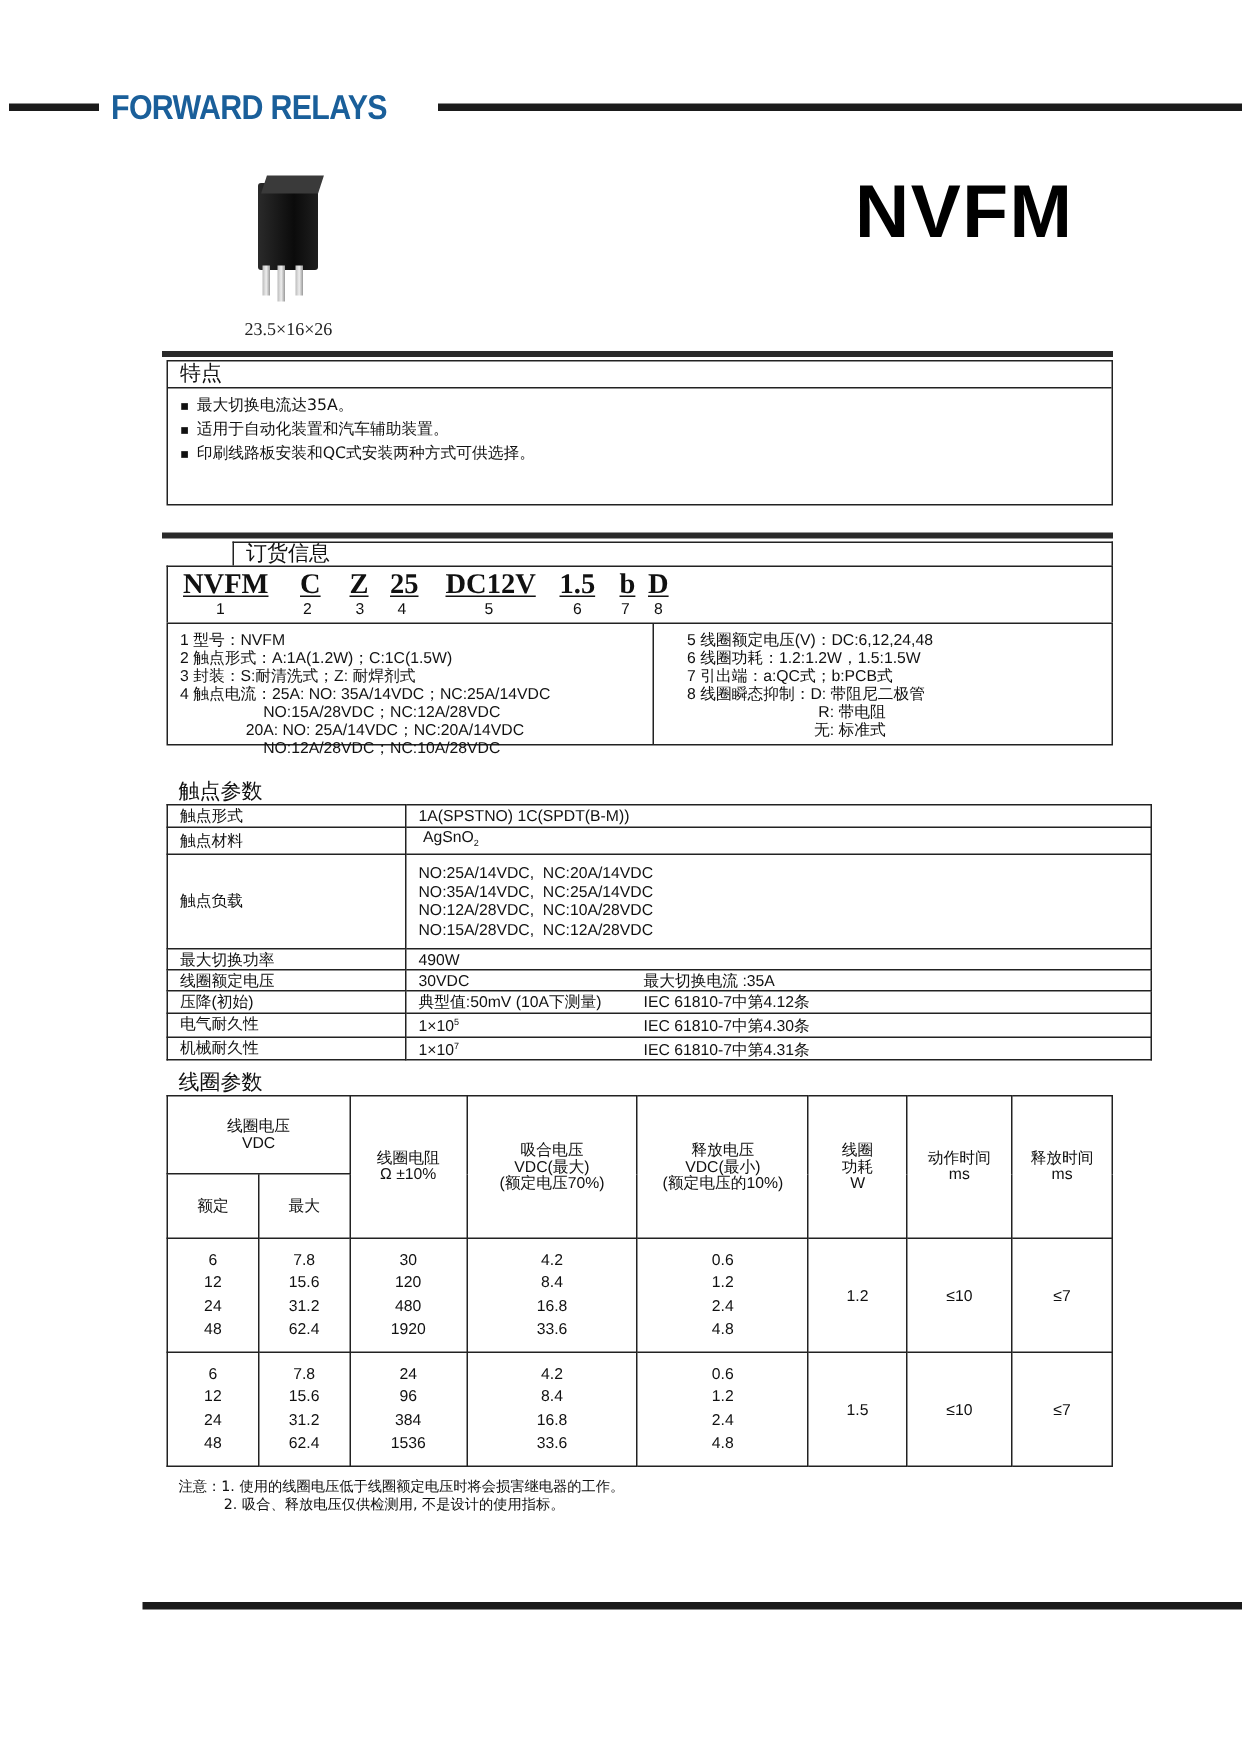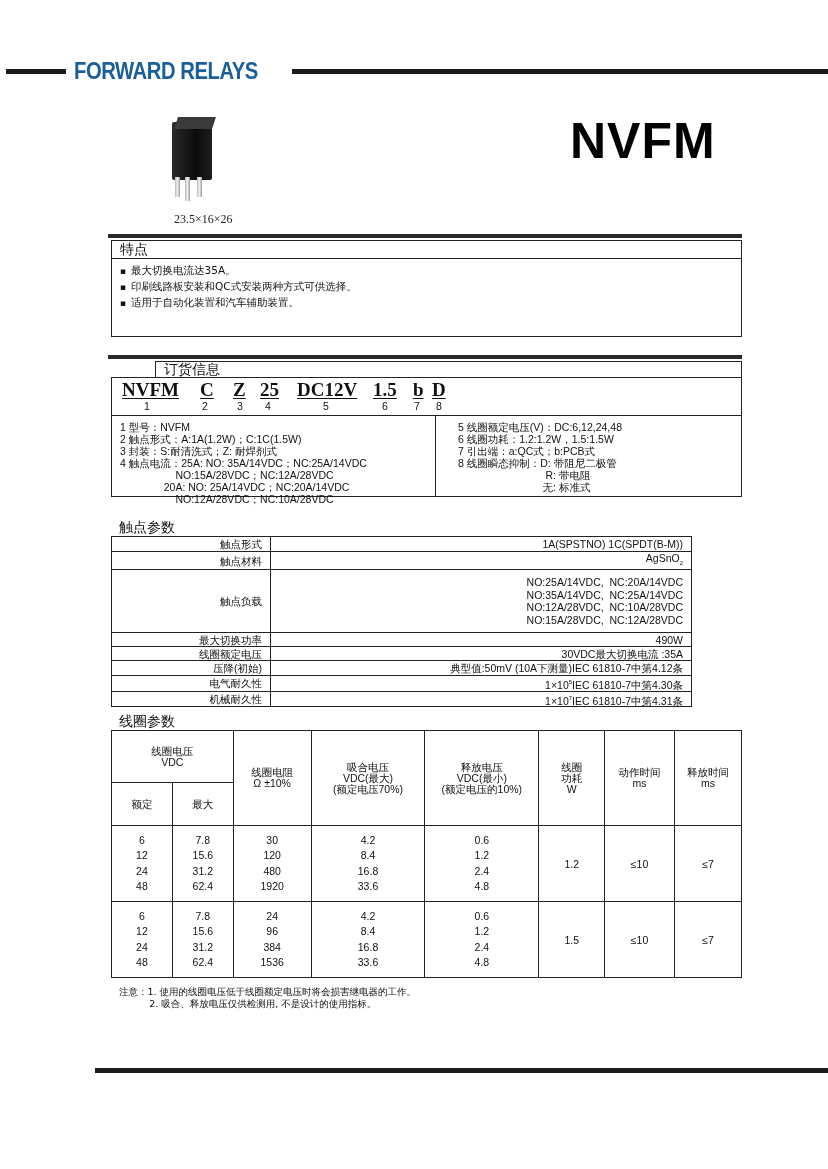--- a/index.html
+++ b/index.html
@@ -13,21 +13,21 @@
   .brand { left: 74px; top: 58px; font-family: "Liberation Sans", sans-serif; font-weight: bold; font-size: 23px; color: #1a5f9a; letter-spacing: -0.5px; transform: scaleX(0.88); transform-origin: left center; white-space: nowrap; }
   .hdr-line-right { left: 292px; top: 69px; width: 536px; height: 5px; background: #1b1b1b; }
 
   .model-title { left: 570px; top: 112px; font-family: "Liberation Sans", sans-serif; font-weight: bold; font-size: 50px; color: #000; letter-spacing: 1px; }
 
   
   .relay { left: 172px; top: 117px; width: 56px; height: 85px; }
   .relay .body { position: absolute; left: 0; top: 5px; width: 40px; height: 58px; background: linear-gradient(90deg, #2a2a2a, #0b0b0b 60%, #1e1e1e); border-radius: 2px; }
   .relay .top { position: absolute; left: 4px; top: 0; width: 38px; height: 12px; background: #3a3a3a; transform: skewX(-18deg); }
   .relay .pin { position: absolute; width: 5px; height: 20px; background: linear-gradient(90deg,#bbb,#eee,#999); top: 60px; }
-  .dims { left: 174px; top: 212px; font-family: "Liberation Serif", serif; font-size: 12px; color: #222; }
+  .dims { left: 163px; top: 212px; font-family: "Liberation Serif", serif; font-size: 12px; color: #222; }
 
   
   .box { border: 1px solid #222; }
   .thick-rule { height: 4px; background: #2a2a2a; }
 
   .features { left: 111px; top: 240px; width: 631px; height: 97px; }
   .features .t { height: 18px; border-bottom: 1px solid #222; padding-left: 8px; line-height: 17px; font-size: 14px; }
   .features ul { list-style: none; padding: 4px 0 0 8px; }
   .features li { font-size: 10.5px; line-height: 15px; }
   .features li::before { content: "▪"; margin-right: 5px; font-size: 9px; }
@@ -38,21 +38,21 @@
   .code { position: absolute; top: 1px; font-family: "Liberation Serif", serif; font-weight: bold; font-size: 19px; text-decoration: underline; text-underline-offset: 2px; }
   .num { position: absolute; top: 22px; font-size: 10.5px; font-family: "Liberation Sans", sans-serif; }
   .order-body { display: flex; border: 1px solid #222; height: 82px; }
   .order-body .col { font-size: 10.5px; line-height: 12px; padding: 5px 0 0 8px; white-space: pre; font-family: "Liberation Sans", sans-serif; }
   .order-body .left { width: 324px; border-right: 1px solid #222; }
   .order-body .right { flex: 1; padding-left: 22px; }
 
   
   .contact-title { left: 119px; top: 519px; font-size: 14px; }
   table { border-collapse: collapse; font-family: "Liberation Sans", sans-serif; }
-  .contact { position: absolute; left: 111px; top: 536px; width: 581px; text-align: right; }
+  .contact { position: absolute; left: 111px; top: 536px; width: 657px; }
   .contact td { border: 1px solid #222; font-size: 10.5px; line-height: 12px; padding: 0 8px; vertical-align: middle; }
   .contact td.k { width: 159px; }
   .contact .multi { white-space: pre; line-height: 12.5px; padding-top: 4px; padding-bottom: 4px; }
   sup { font-size: 6px; vertical-align: super; }
   sub { font-size: 6px; vertical-align: sub; }
   .c2 { display: inline-block; width: 150px; }
 
   
   .coil-title { left: 119px; top: 713px; font-size: 14px; }
   .coil { position: absolute; left: 111px; top: 730px; width: 631px; }
@@ -79,22 +79,22 @@
   <div class="pin" style="left:13px;height:24px;"></div>
   <div class="pin" style="left:25px;"></div>
 </div>
 <div class="abs dims">23.5×16×26</div>
 
 <div class="abs thick-rule" style="left:108px; top:234px; width:634px;"></div>
 <div class="abs box features">
   <div class="t">特点</div>
   <ul>
     <li>最大切换电流达35A。</li>
+    <li>适用于自动化装置和汽车辅助装置。</li>
     <li>印刷线路板安装和QC式安装两种方式可供选择。</li>
-    <li>适用于自动化装置和汽车辅助装置。</li>
   </ul>
 </div>
 
 <div class="abs thick-rule" style="left:108px; top:355px; width:634px;"></div>
 <div class="abs order">
   <div class="t">订货信息</div>
   <div class="code-row">
     <span class="code" style="left:10px;">NVFM</span>
     <span class="code" style="left:88px;">C</span>
     <span class="code" style="left:121px;">Z</span>

